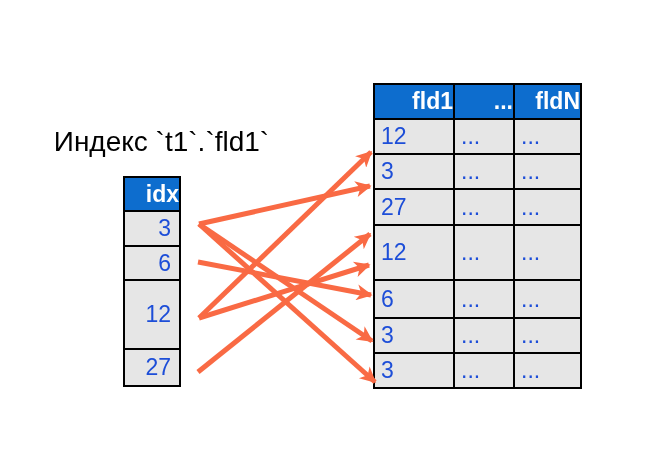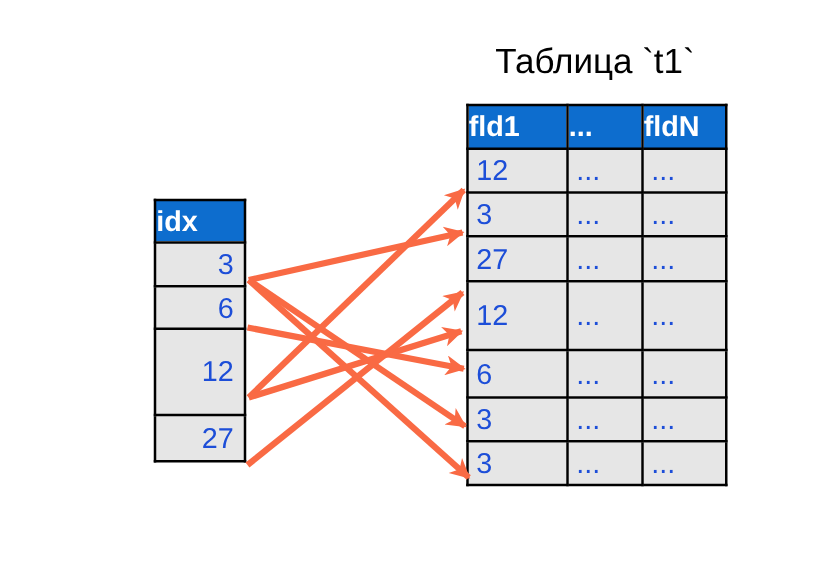--- a/index.html
+++ b/index.html
@@ -41,25 +41,25 @@
     font-size: 23px;
     color: #1d4ed8;
     vertical-align: middle;
     overflow: hidden;
     padding: 0;
   }
   th {
     background: var(--header-bg);
     color: var(--header-text);
     font-weight: bold;
-    text-align: left;
+    text-align: right;
   }
   td { background: var(--cell-bg); }
 
-  .idx-table { left: 123px; top: 159px; width: 74px; }
+  .idx-table { left: 123px; top: 176px; width: 58px; }
   .idx-table th { height: 32px; }
   .idx-table td { text-align: right; padding-right: 8px; }
   .idx-table tbody tr:nth-child(1) td { height: 33px; }
   .idx-table tbody tr:nth-child(2) td { height: 32px; }
   .idx-table tbody tr:nth-child(3) td { height: 67px; }
   .idx-table tbody tr:nth-child(4) td { height: 35px; }
 
   .t1-table { left: 373px; top: 83px; width: 207px; }
   .t1-table th { height: 33px; }
   .t1-table td { text-align: left; padding-left: 6px; }
@@ -76,22 +76,22 @@
     left: 0; top: 0;
     width: 653px; height: 454px;
     pointer-events: none;
   }
 </style>
 </head>
 <body>
 
 <div class="canvas">
 
+  <div class="title index-title">Индекс `t1`.`fld1`</div>
 
-  <div class="title table-title">Таблица `t1`</div>
 
   <table class="idx-table">
     <thead>
       <tr>
         <th>idx</th>
       </tr>
     </thead>
     <tbody>
       <tr>
         <td>3</td>

